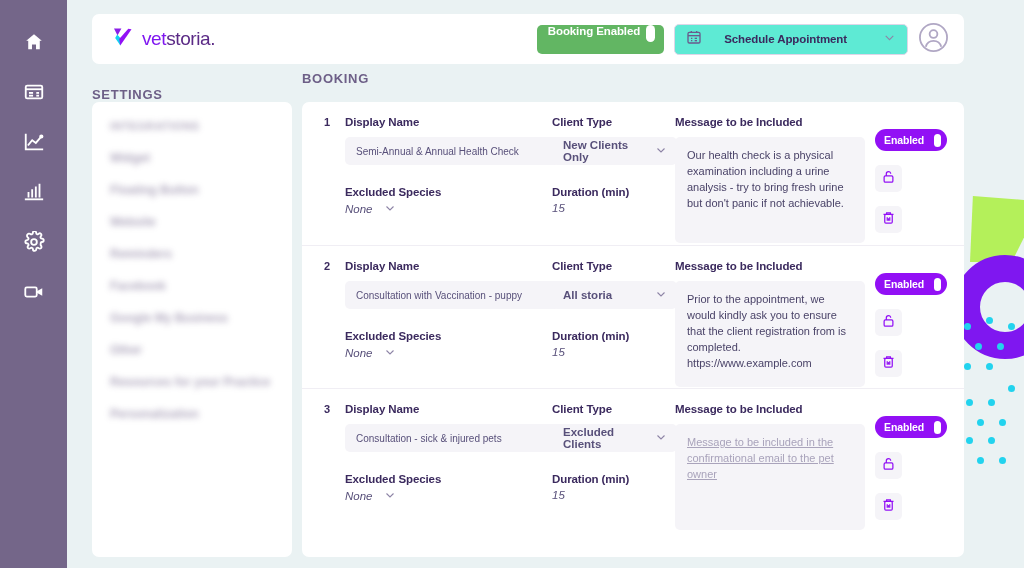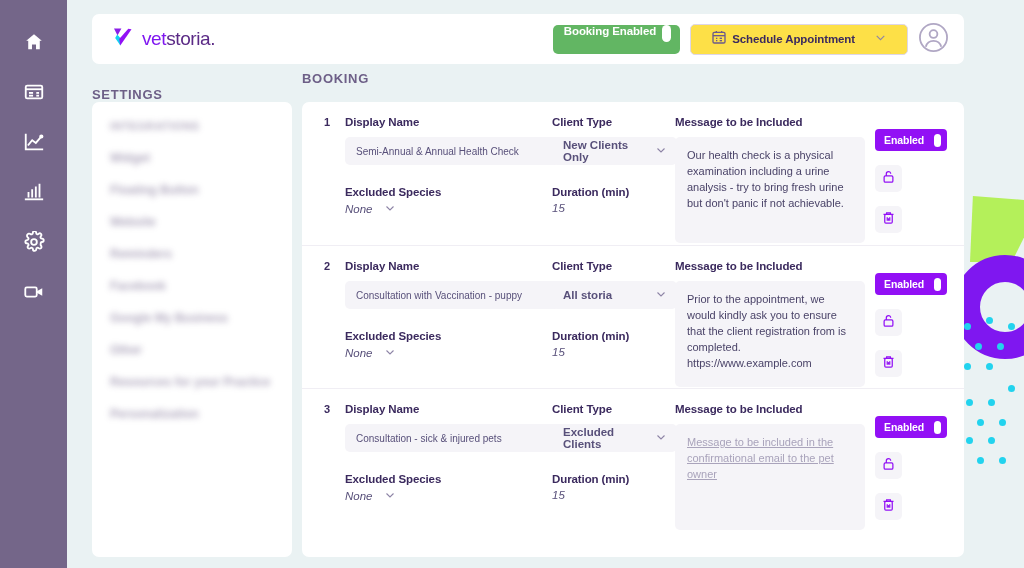--- a/index.html
+++ b/index.html
@@ -121,23 +121,23 @@
     width: 9px; height: 17px;
     background: #ffffff;
     border-radius: 4.5px;
   }
   .sched-btn {
     height: 31px;
     border: 1px solid #ddd6e8;
     border-radius: 5px;
     display: flex;
     align-items: center;
-    gap: 5px;
-    padding: 0 20px;
-    background: #fde047;
+    gap: 22px;
+    padding: 0 11px;
+    background: #5eead4;
     cursor: pointer;
   }
   .sched-btn .lbl {
     font-size: 11.5px;
     font-weight: 700;
     color: #3b2a5e;
     letter-spacing: -0.1px;
   }
   .avatar-btn { cursor: pointer; display: flex; }
 
@@ -265,21 +265,21 @@
     padding: 11px 12px;
     font-size: 11px;
     line-height: 1.45;
     color: #4a4368;
     cursor: text;
   }
   .msg-box.placeholder { color: #a9a3bb; text-decoration: underline; }
 
   .en-toggle {
     background: #9210f5;
-    border-radius: 4px;
+    border-radius: 11px;
     height: 22px;
     width: 72px;
     display: flex;
     align-items: center;
     justify-content: space-between;
     padding: 0 6px 0 9px;
     cursor: pointer;
   }
   .en-toggle .lbl {
     color: #ffffff;

